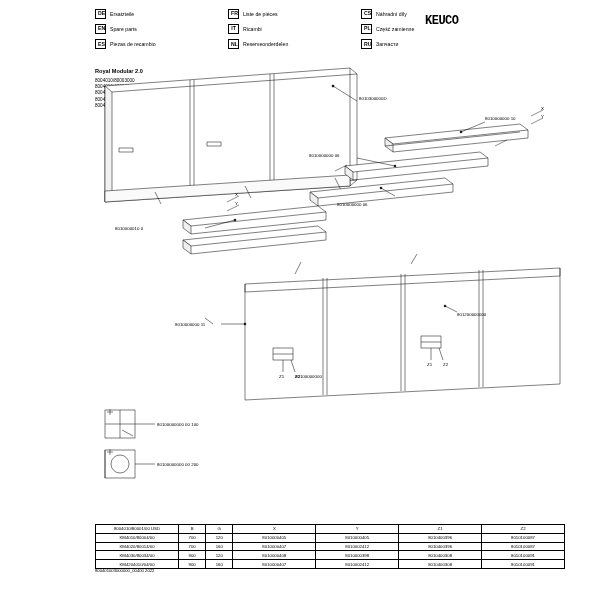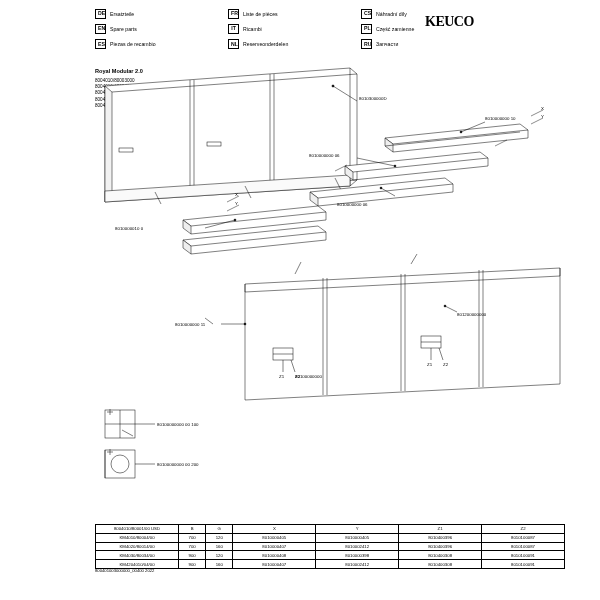--- a/index.html
+++ b/index.html
@@ -6,21 +6,21 @@
   body{width:600px;height:600px;background:#ffffff;font-family:"Liberation Sans",sans-serif;color:#000;}
   .page{position:relative;width:600px;height:600px;box-sizing:border-box;}
   .sheet{position:absolute;left:95px;top:6px;width:470px;height:578px;}
 
   
   .langtable{position:absolute;left:0;top:0;width:400px;height:46px;}
   .langrow{display:flex;height:15.3px;align-items:center;}
   .langcell{display:flex;align-items:center;gap:4px;width:133px;}
   .lc{border:0.6px solid #000;font-size:5.2px;line-height:1;padding:1.6px 2px 1.4px 2px;width:11px;text-align:center;font-weight:bold;box-sizing:border-box;}
   .lt{font-size:5.2px;}
-  .logo{position:absolute;left:330px;top:8px;font-size:14px;letter-spacing:-0.5px;font-weight:bold;font-family:Liberation Serif, serif;}
+  .logo{position:absolute;left:330px;top:8px;font-size:12px;letter-spacing:-0.5px;font-weight:bold;font-family:Liberation Mono, monospace;}
 
   .title{position:absolute;left:0;top:62px;font-size:5.6px;font-weight:bold;}
   .codes{position:absolute;left:0;top:72px;font-size:4.6px;line-height:6.2px;}
   .codes div{white-space:nowrap;}
 
   
   .fig{position:absolute;left:0;top:0;width:470px;height:578px;}
   svg{position:absolute;left:0;top:0;}
 
   

